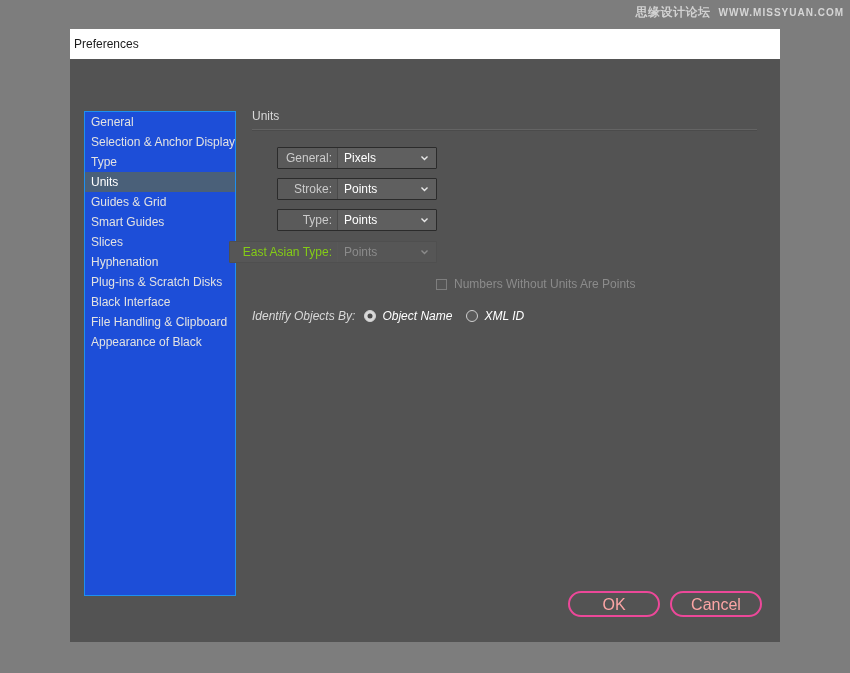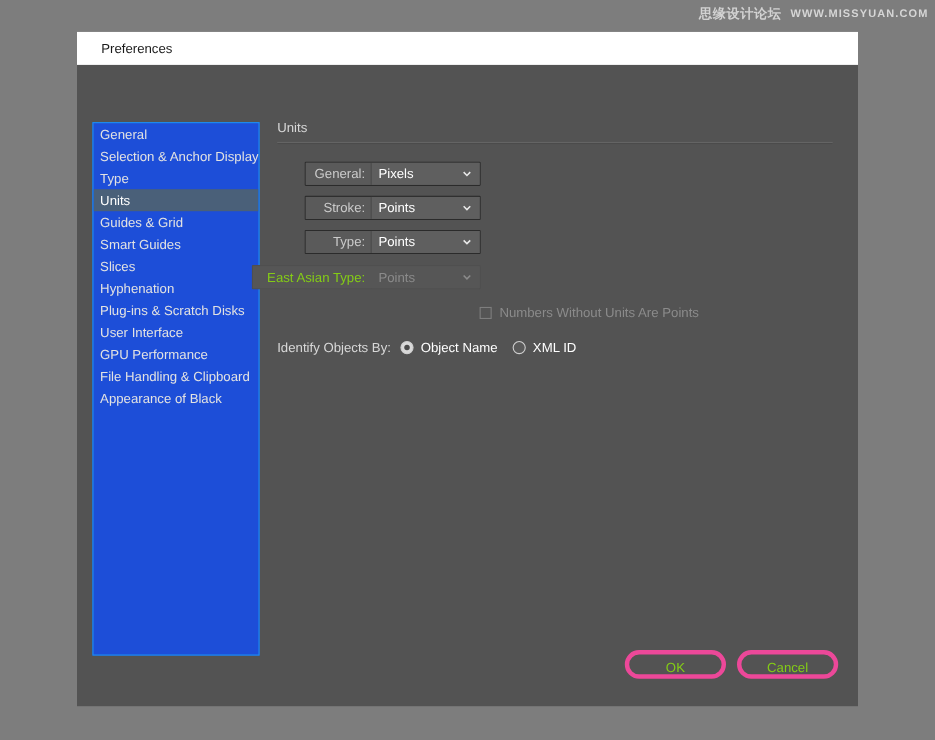--- a/index.html
+++ b/index.html
@@ -39,21 +39,21 @@
     width: 710px;
     height: 613px;
     background: #535353;
     box-shadow: 0 0 0 0 rgba(0,0,0,0);
   }
   #titlebar {
     height: 30px;
     background: #ffffff;
     display: flex;
     align-items: center;
-    padding-left: 22px;
+    padding-left: 4px;
     box-sizing: border-box;
   }
   #titlebar .title-text {
     font-size: 12px;
     color: #1b1b1b;
     font-family: "Liberation Sans", sans-serif;
   }
 
   #dialog-body {
     position: relative;
@@ -198,20 +198,21 @@
   #checkbox-row .cb-label {
     font-size: 12px;
     color: #8b8b8b;
   }
 
   
   #radio-row {
     display: flex;
     align-items: center;
     margin-top: 18px;
+    font-style: italic;
   }
   #radio-row .radio-group-label {
     font-size: 12px;
     color: #d8d8d8;
     margin-right: 9px;
   }
   .radio-option {
     display: flex;
     align-items: center;
     margin-right: 14px;
@@ -250,25 +251,25 @@
   #footer {
     position: absolute;
     right: 18px;
     bottom: 25px;
     display: flex;
     gap: 10px;
   }
   .pill-btn {
     width: 92px;
     height: 26px;
-    border: 4px solid #ec4899;
+    border: 2px solid #ec4899;
     border-radius: 13px;
     background: transparent;
-    color: #84cc16;
-    font-size: 12px;
+    color: #fca5a5;
+    font-size: 16px;
     font-family: "Liberation Sans", sans-serif;
     cursor: pointer;
     padding: 0;
     line-height: 24px;
     text-align: center;
   }
 </style>
 </head>
 <body>
 
@@ -288,22 +289,21 @@
     <div id="sidebar">
         <div class="side-item">General</div>
         <div class="side-item">Selection &amp; Anchor Display</div>
         <div class="side-item">Type</div>
         <div class="side-item selected">Units</div>
         <div class="side-item">Guides &amp; Grid</div>
         <div class="side-item">Smart Guides</div>
         <div class="side-item">Slices</div>
         <div class="side-item">Hyphenation</div>
         <div class="side-item">Plug-ins &amp; Scratch Disks</div>
-        <div class="side-item">User Interface</div>
-        <div class="side-item">GPU Performance</div>
+        <div class="side-item">Black Interface</div>
         <div class="side-item">File Handling &amp; Clipboard</div>
         <div class="side-item">Appearance of Black</div>
       </div>
 
     <div id="panel">
 
       <div id="section-header">Units</div>
       <div id="section-divider"></div>
 
       <div class="field-row">

